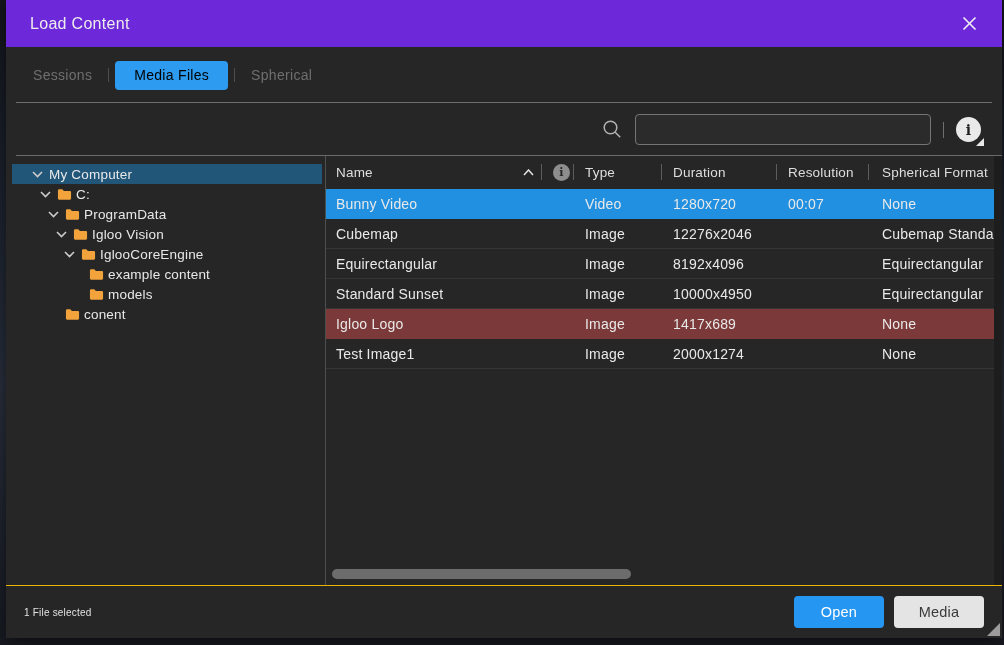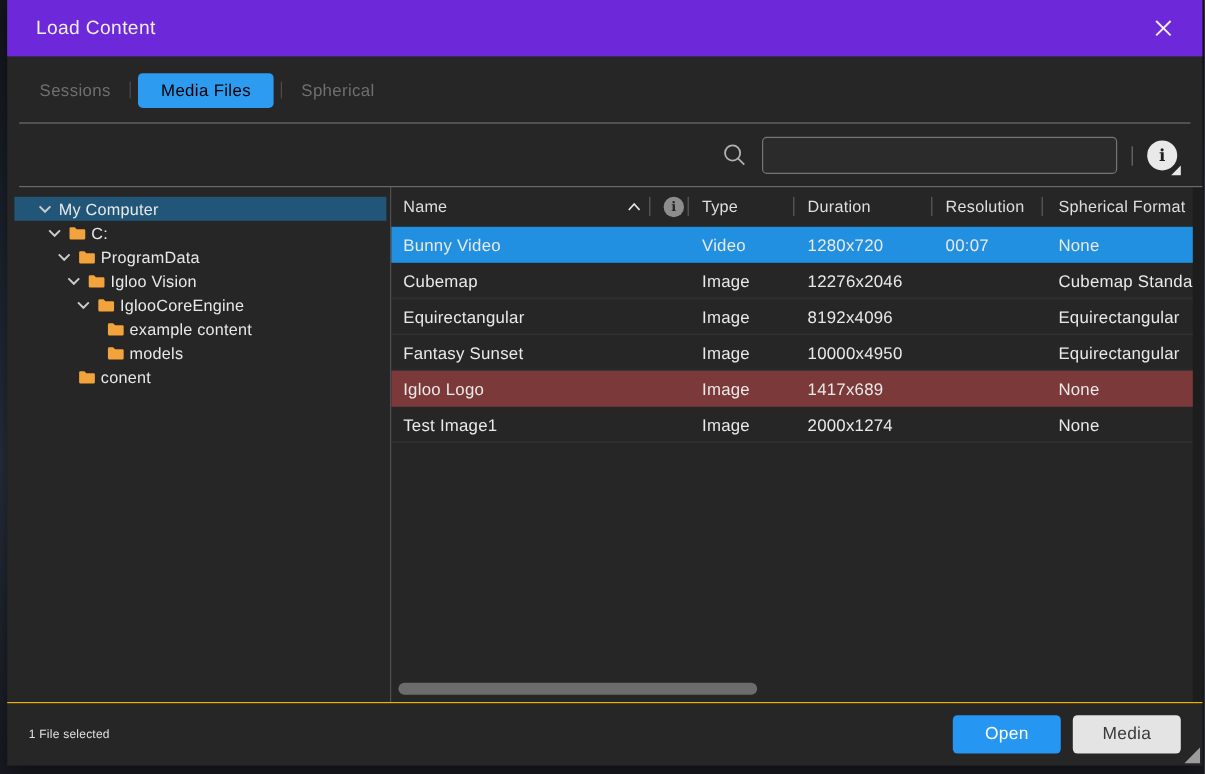--- a/index.html
+++ b/index.html
@@ -255,21 +255,21 @@
   </div>
             <div class="trow tgrid">
     <div class="c col-name">Equirectangular</div>
     <div class="c col-info"></div>
     <div class="c col-type">Image</div>
     <div class="c col-res">8192x4096</div>
     <div class="c col-dur"></div>
     <div class="c col-sph">Equirectangular</div>
   </div>
             <div class="trow tgrid">
-    <div class="c col-name">Fantasy Sunset</div>
+    <div class="c col-name">Standard Sunset</div>
     <div class="c col-info"></div>
     <div class="c col-type">Image</div>
     <div class="c col-res">10000x4950</div>
     <div class="c col-dur"></div>
     <div class="c col-sph">Equirectangular</div>
   </div>
             <div class="trow tgrid highlighted">
     <div class="c col-name">Igloo Logo</div>
     <div class="c col-info"></div>
     <div class="c col-type">Image</div>

